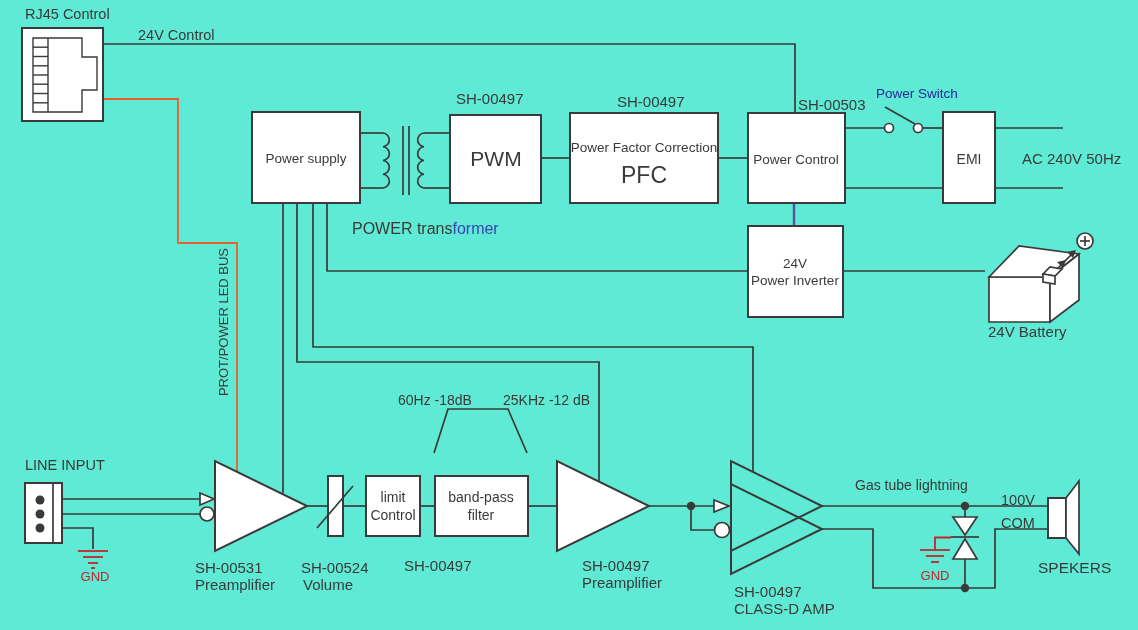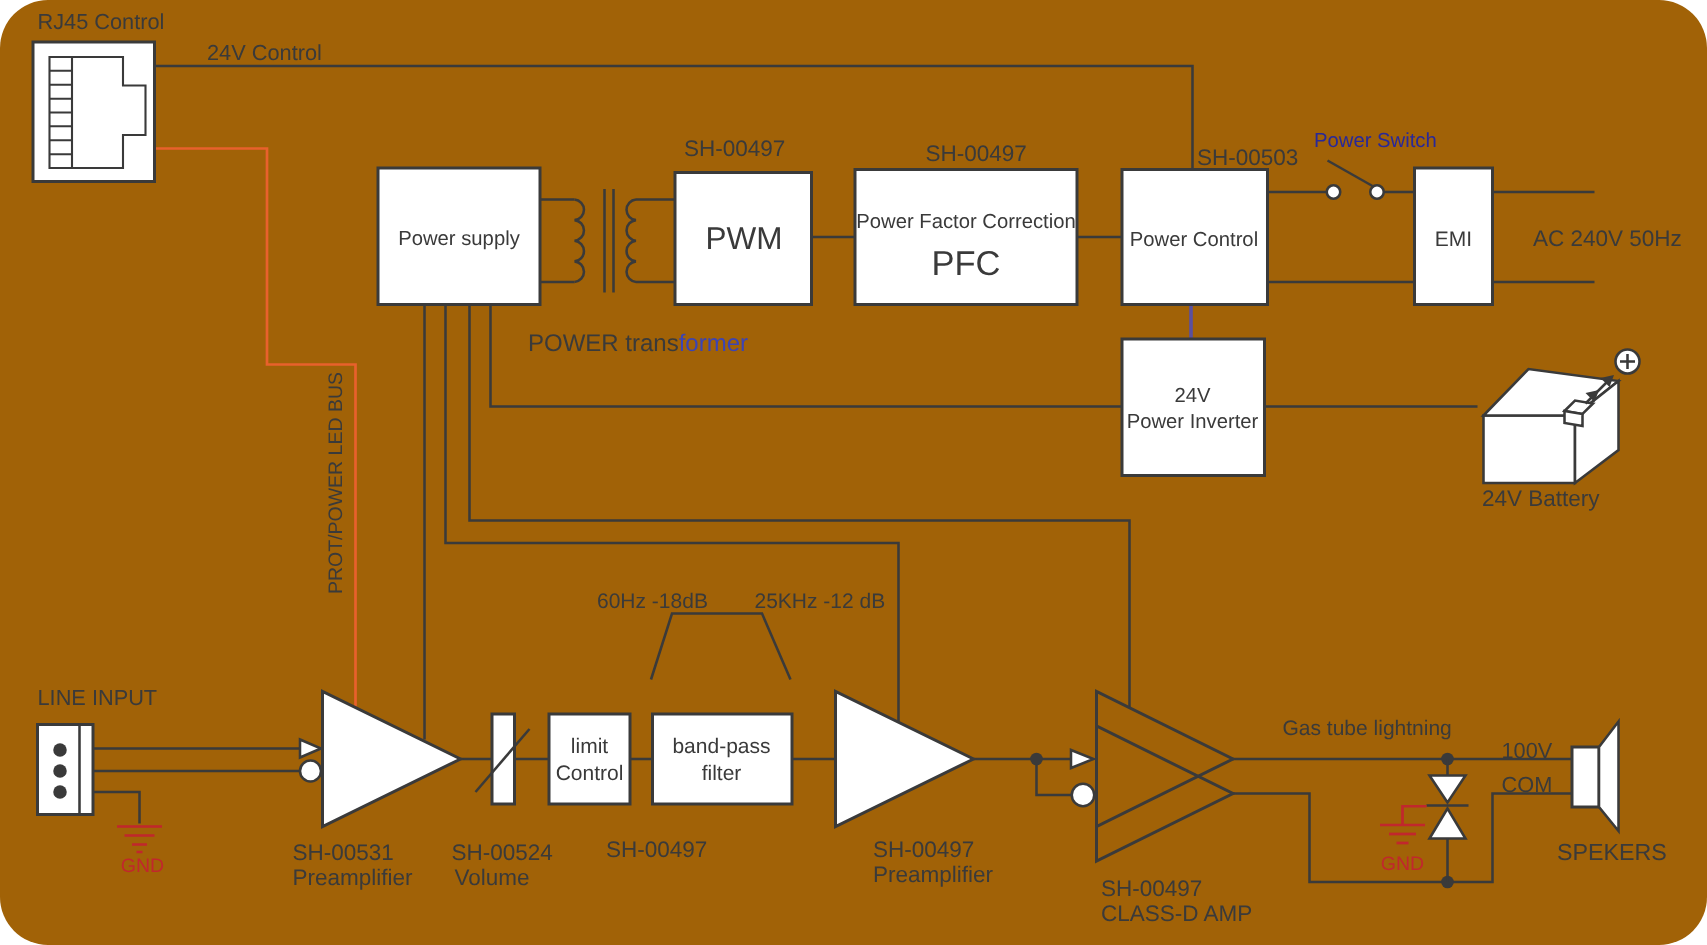--- a/index.html
+++ b/index.html
@@ -1,16 +1,16 @@
 <!DOCTYPE html>
 <html><head>
 <meta charset="utf-8">
 <style>
   html,body{margin:0;padding:0;background:#ffffff;}
-  .canvas{position:relative;width:1138px;height:630px;background:#a16207;overflow:hidden;border-radius:32px;}
+  .canvas{position:relative;width:1138px;height:630px;background:#5eead4;overflow:hidden;}
   svg{display:block;}
   .t{font-family:"Liberation Sans",sans-serif;fill:#3a3a3a;}
   .mid{text-anchor:middle;}
   .blue{fill:#3b44b5;}
   .navy{fill:#28289a;}
   .red{fill:#c1272d;}
   .w{stroke:#3a3a3a;stroke-width:1.7;fill:none;}
   .box{stroke:#3a3a3a;stroke-width:2;fill:#ffffff;}
   .tri{stroke:#3a3a3a;stroke-width:2;fill:#ffffff;}
   .tri2{stroke:#3a3a3a;stroke-width:2;fill:none;}

